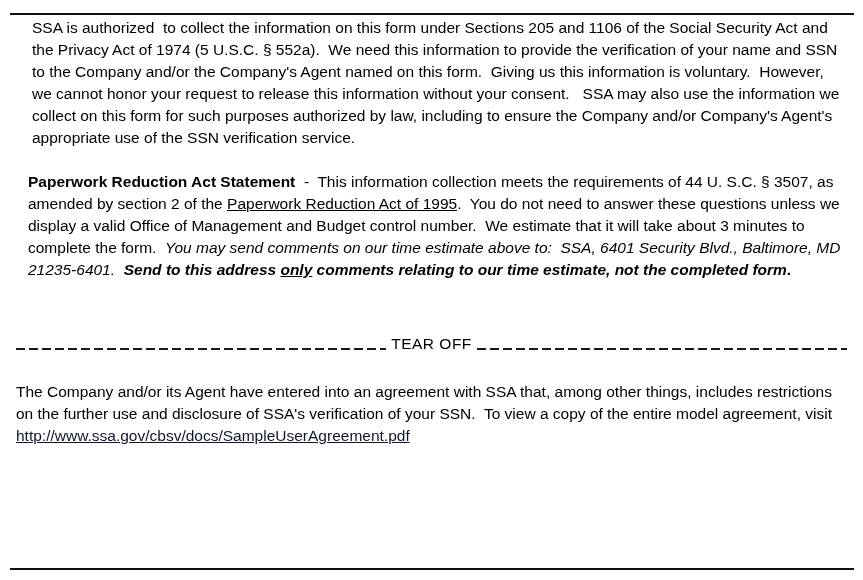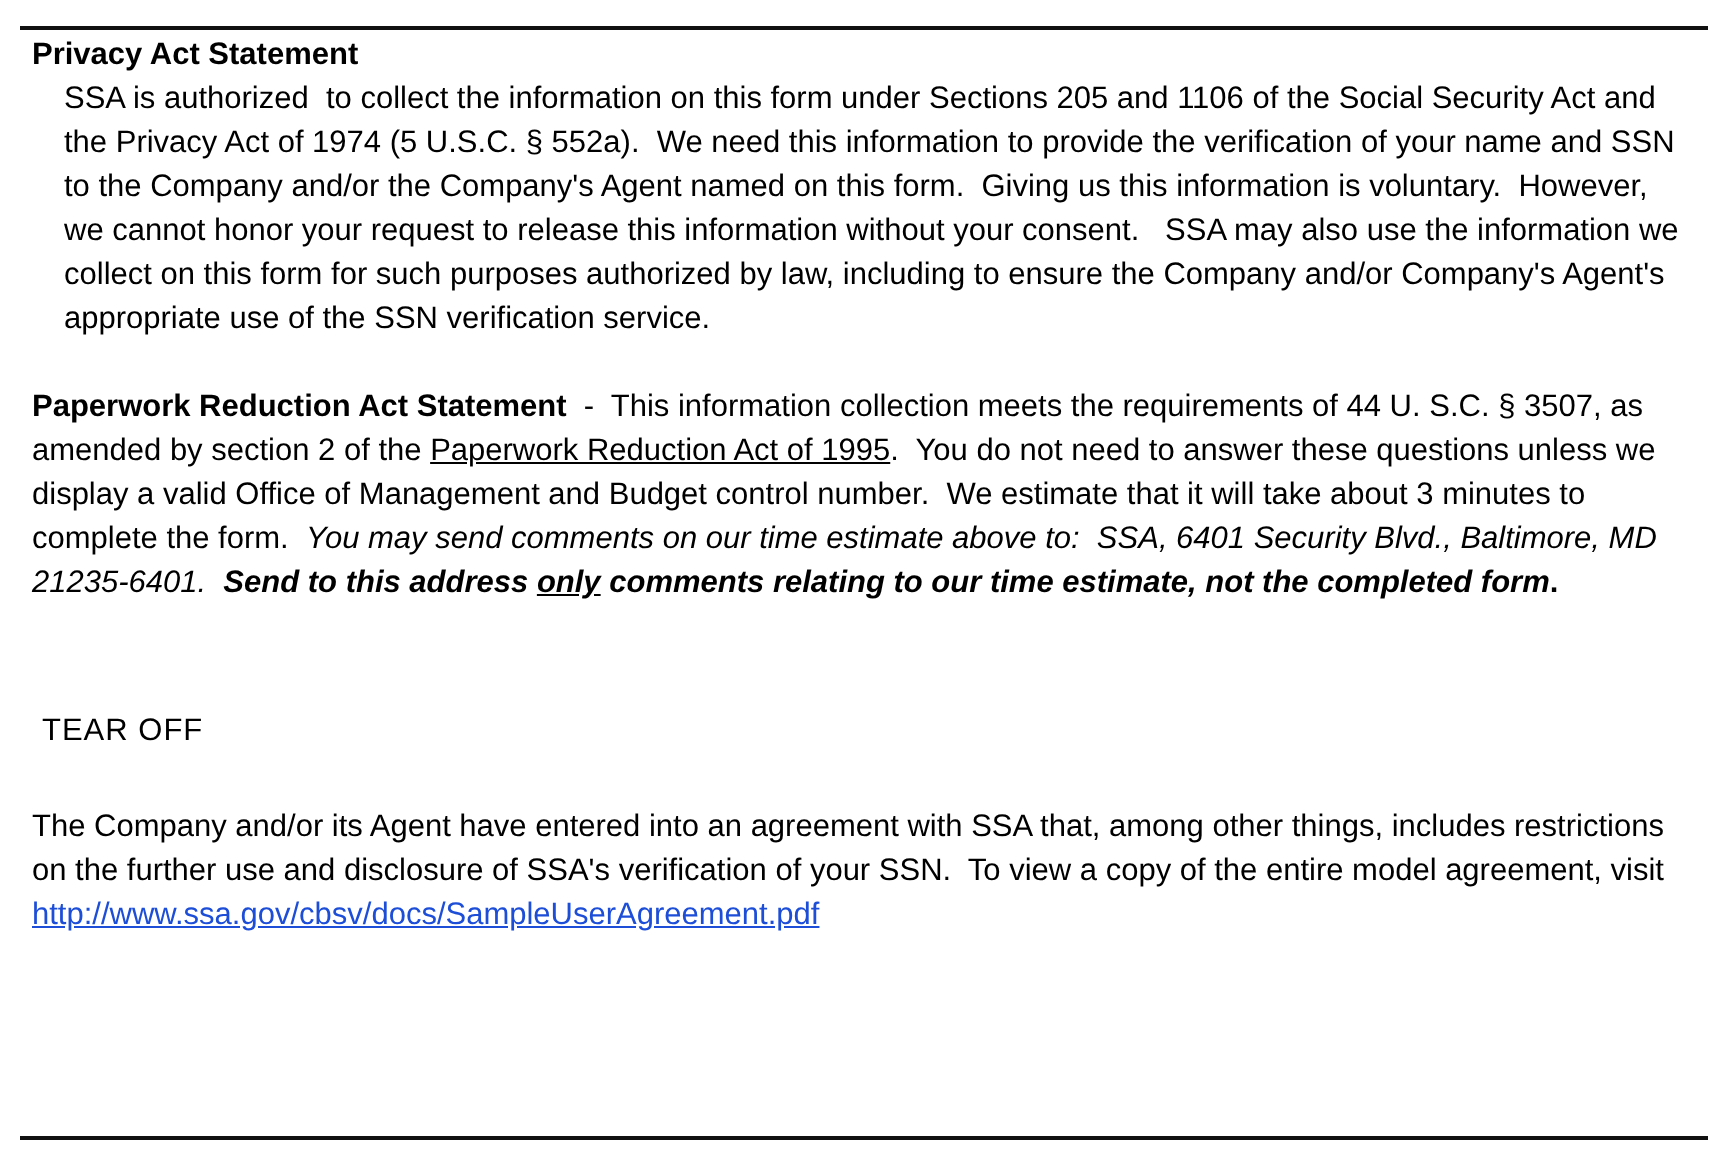--- a/index.html
+++ b/index.html
@@ -28,59 +28,57 @@
     position: absolute;
     top: 17px;
     left: 16px;
     right: 16px;
   }
   .pre { white-space: pre-wrap; margin-left: 16px; }
   .b  { font-weight: bold; }
   .i  { font-style: italic; }
   .bi { font-weight: bold; font-style: italic; }
   .u  { text-decoration: underline; }
-  .sec-paperwork { margin-top: 22px; }
+  .sec-paperwork { margin-top: 22px; margin-left: 12px; }
   .para { margin: 0; }
   .tearoff {
     margin-top: 52px;
     display: flex;
-    align-items: flex-start;
+    align-items: center;
     height: 22px;
-    flex-direction: column;
   }
   .dashes {
     flex: 1;
     height: 2px;
     background: repeating-linear-gradient(to right, #1a1a1a 0 9px, transparent 9px 13px);
     position: relative;
     top: 5px;
   }
   .tearoff-label {
     padding: 0 5px;
     letter-spacing: 0.5px;
   }
   .sec-notice { margin-top: 26px; }
   a.doc-link, .doc-link {
-    color: #1d4ed8;
+    color: #0f172a;
     text-decoration: underline;
     cursor: pointer;
     margin-top: 20px;
   }
 </style>
 </head>
 <body>
 
 <div class="page">
 
   <div class="rule top"></div>
 
   <div class="content">
 
     <section class="sec-privacy">
-      <div class="b">Privacy Act Statement</div>
       <div class="pre">SSA is authorized  to collect the information on this form under Sections 205 and 1106 of the Social Security Act and the Privacy Act of 1974 (5 U.S.C. § 552a).  We need this information to provide the verification of your name and SSN to the Company and/or the Company's Agent named on this form.  Giving us this information is voluntary.  However, we cannot honor your request to release this information without your consent.   SSA may also use the information we collect on this form for such purposes authorized by law, including to ensure the Company and/or Company's Agent's appropriate use of the SSN verification service.</div>
     </section>
 
     <section class="sec-paperwork">
       <p class="para pre"><span class="b">Paperwork Reduction Act Statement</span><span>  -  This information collection meets the requirements of 44 U. S.C. § 3507, as amended by section 2 of the </span><span class="u">Paperwork Reduction Act of 1995</span><span>.  You do not need to answer these questions unless we display a valid Office of Management and Budget control number.  We estimate that it will take about 3 minutes to complete the form.  </span><span class="i">You may send comments on our time estimate above to:  SSA, 6401 Security Blvd., Baltimore, MD  21235-6401.</span><span class="bi">  Send to this address </span><span class="bi u">only</span><span class="bi"> comments relating to our time estimate, not the completed form</span><span class="b">.</span></p>
     </section>
 
     <div class="tearoff">
       <span class="dashes"></span>
       <span class="tearoff-label">TEAR OFF</span>

